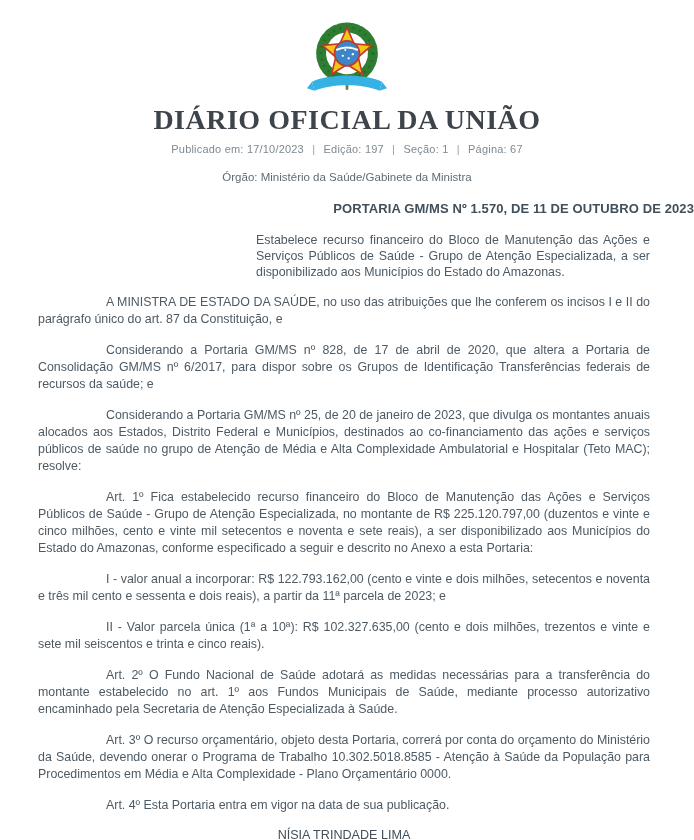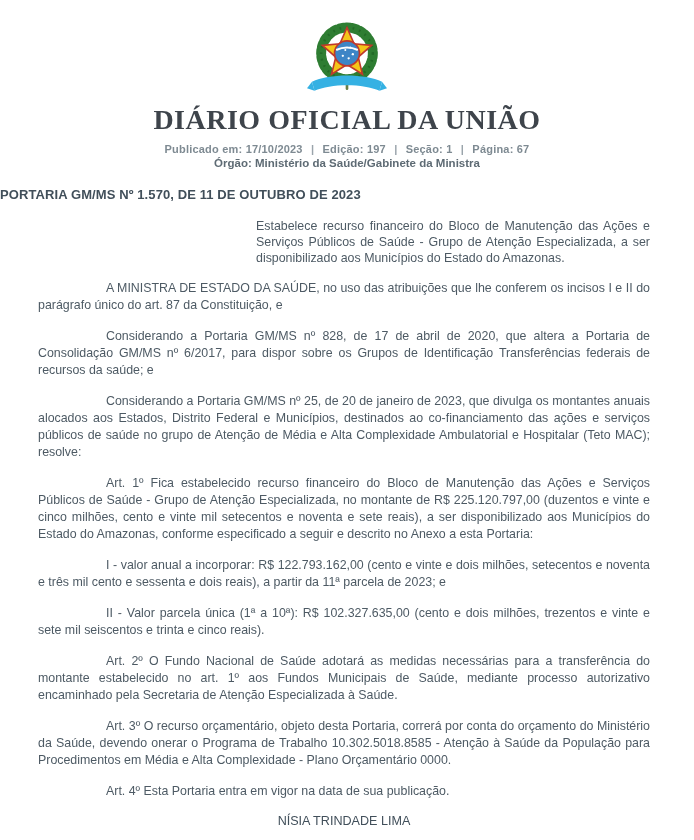--- a/index.html
+++ b/index.html
@@ -22,32 +22,31 @@
     font-weight: bold;
     font-size: 28px;
     letter-spacing: 0.5px;
     color: #3e444b;
     margin: 4px 0 7px 0;
   }
   .meta-line {
     font-size: 11px;
     color: #7e8a92;
     letter-spacing: 0.2px;
-    font-weight: bold;
   }
   .meta-line .sep { margin: 0 5px; color: #9aa4ab; }
   .organ-line {
     font-size: 11.5px;
-    font-weight: bold;
+    font-weight: normal;
     color: #5e6b74;
-    margin-top: 2px;
+    margin-top: 16px;
   }
   
   .doc-title {
-    text-align: left;
+    text-align: right;
     font-weight: bold;
     font-size: 13px;
     color: #414f5a;
     margin-top: 18px;
     letter-spacing: 0.1px;
   }
   .doc-body {
     padding: 0 44px 0 38px;
     font-size: 12.4px;
     line-height: 17px;

